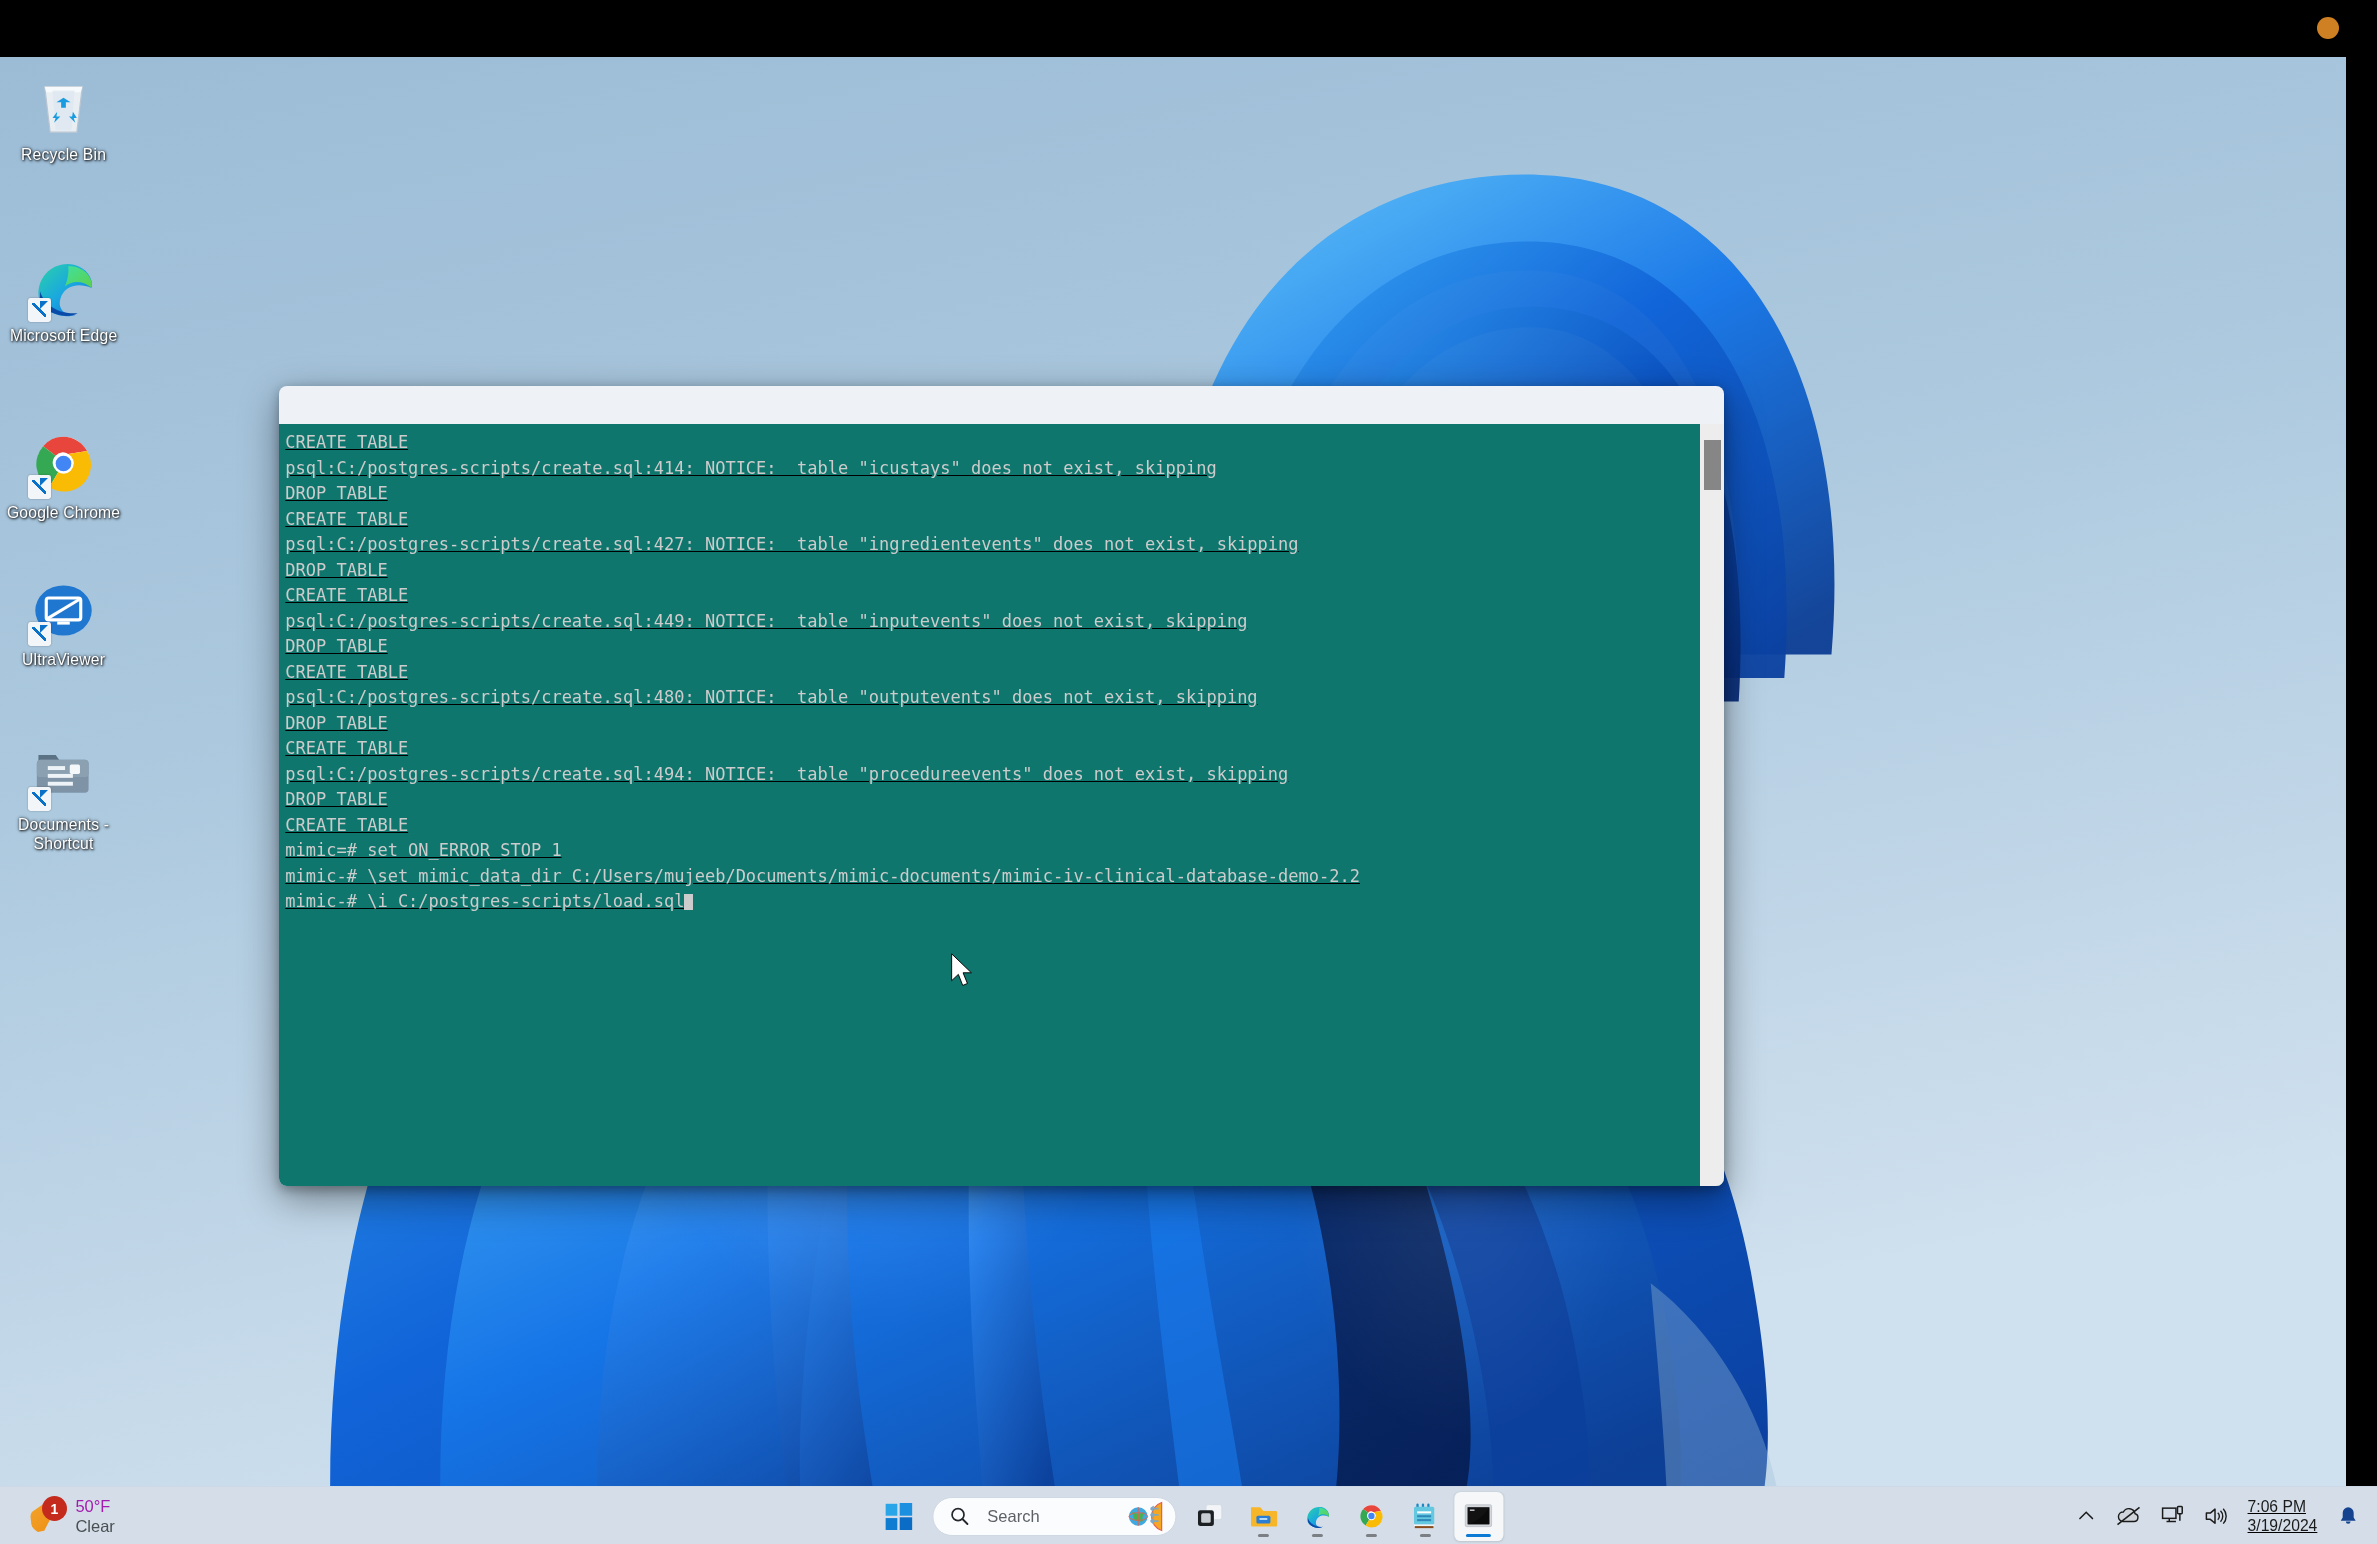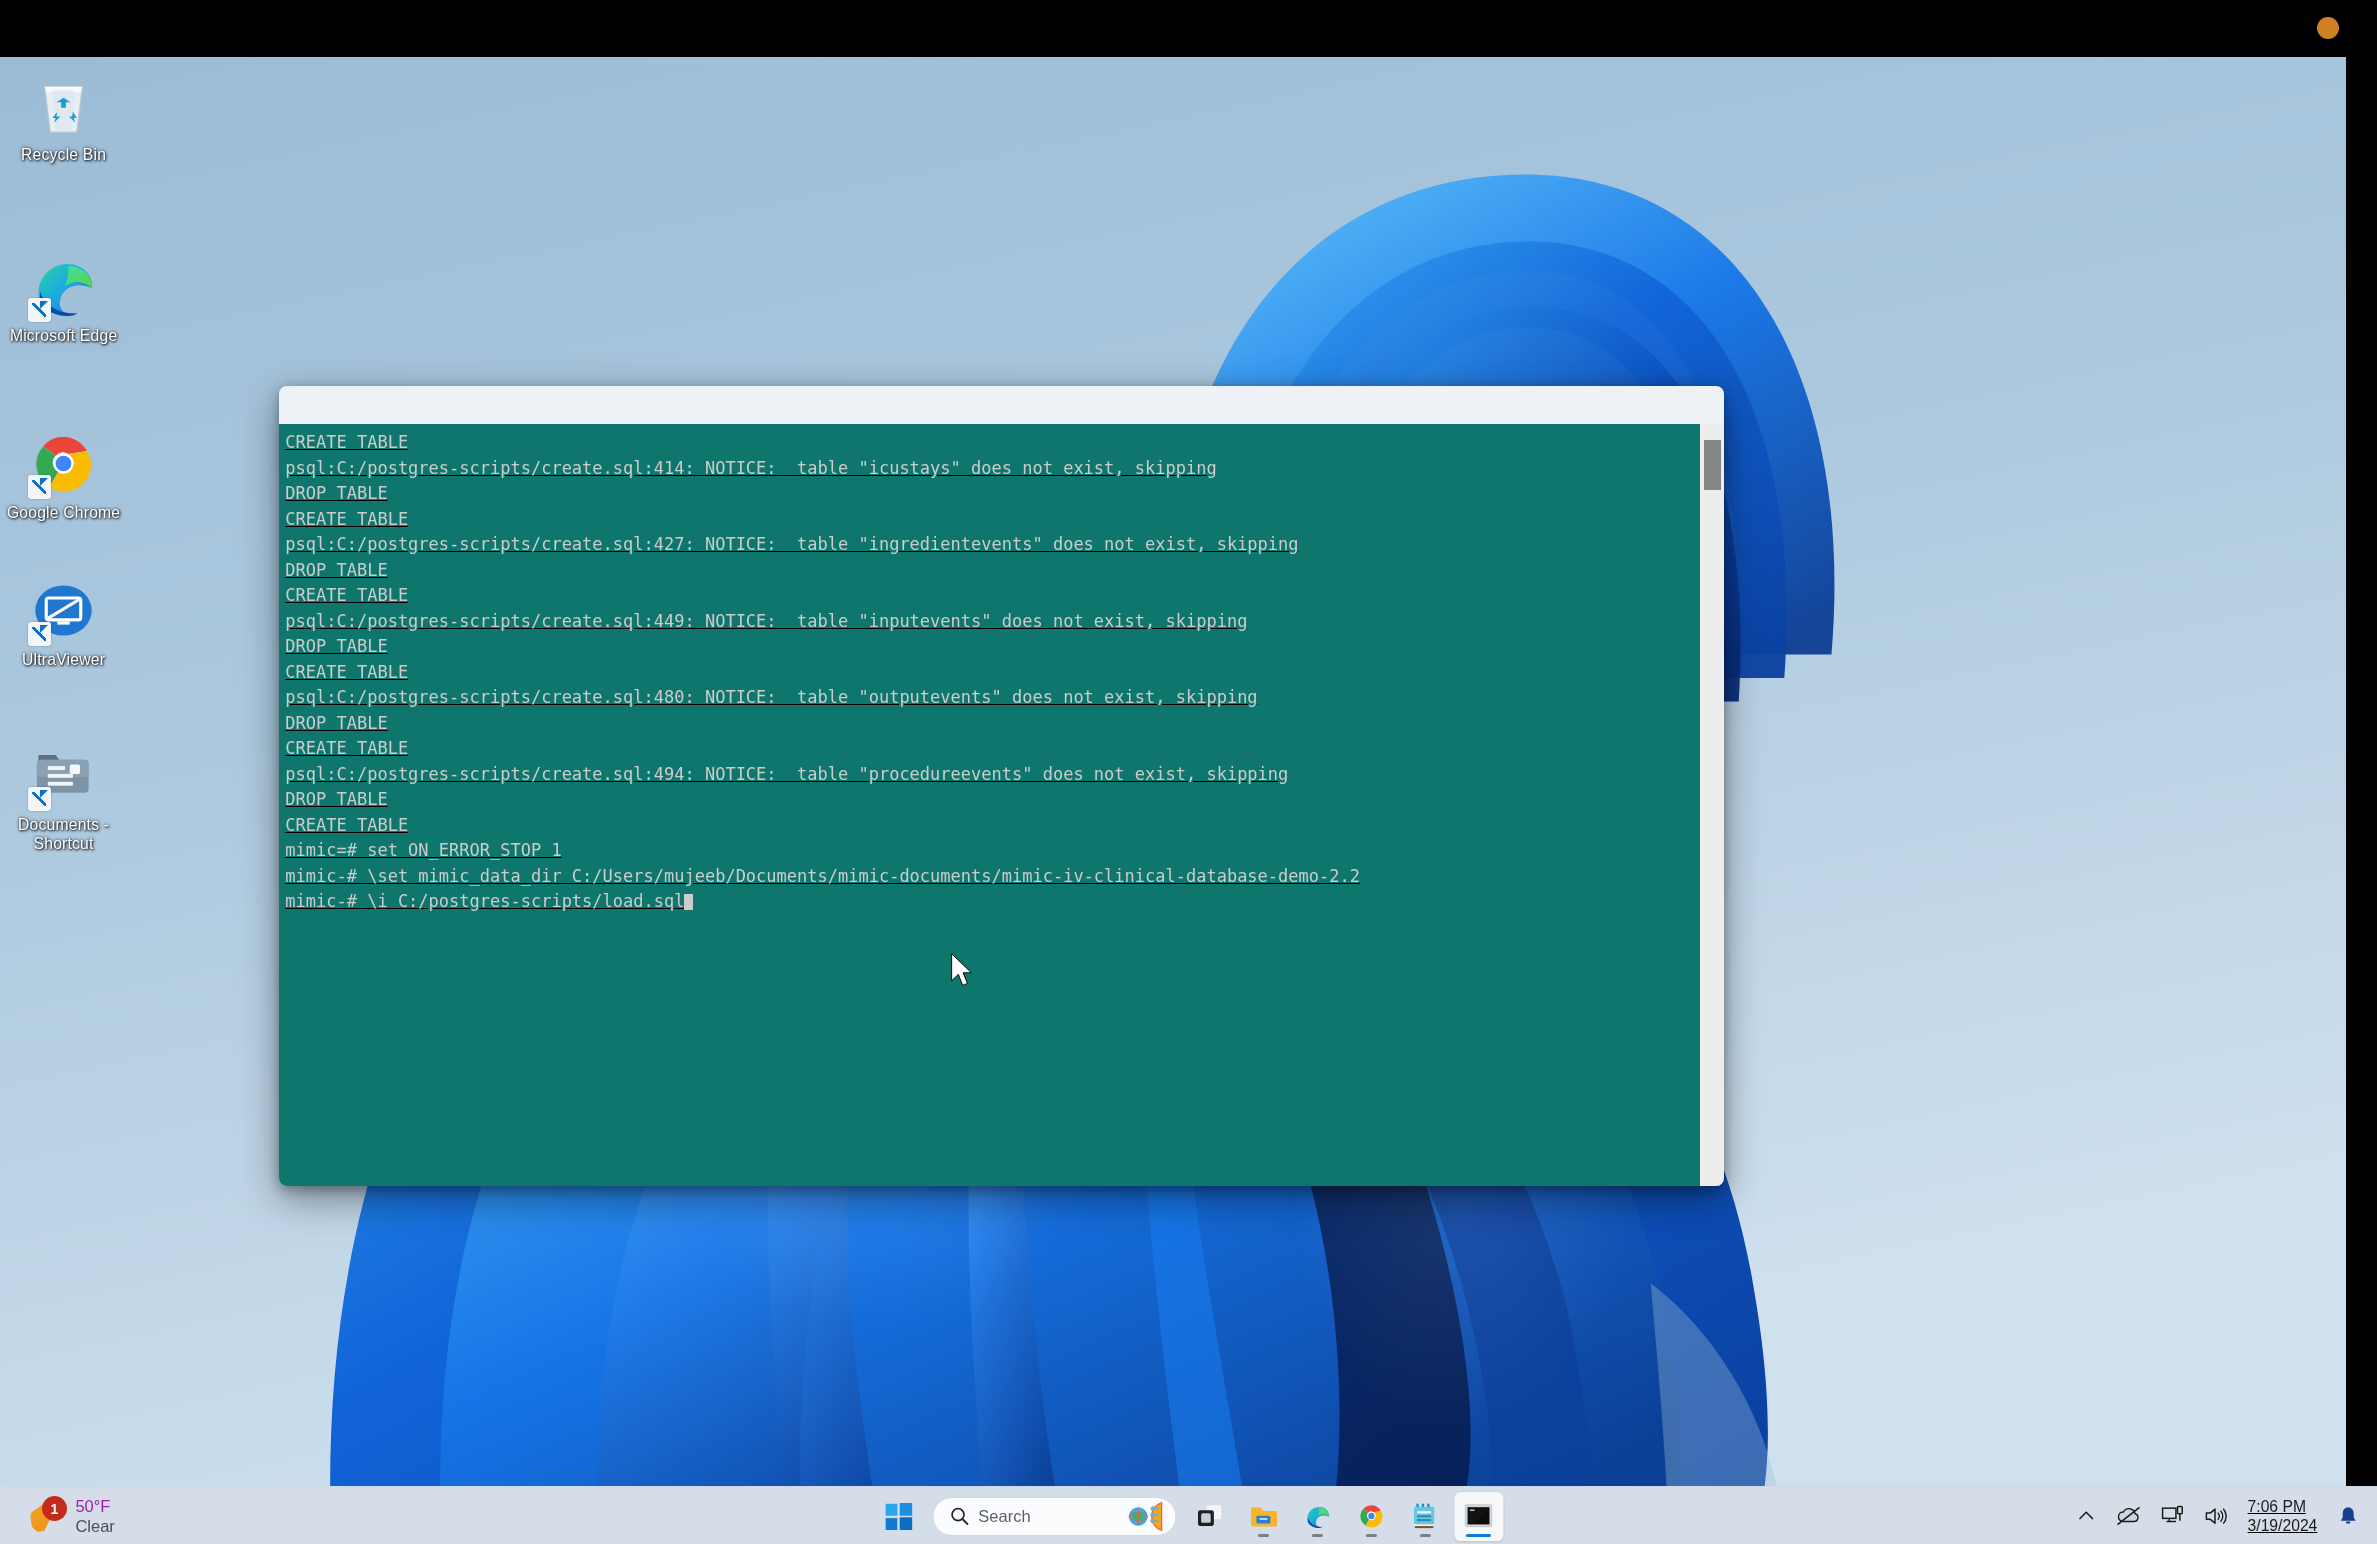--- a/index.html
+++ b/index.html
@@ -155,21 +155,21 @@
   }
   .tbitem.active { background:rgba(255,255,255,.75); box-shadow:0 0.8px 2.4px rgba(0,0,0,.12); }
   .runbar {
     position:absolute; bottom:3.1px; left:50%; transform:translateX(-50%);
     width:11px; height:3.9px; border-radius:2.4px; background:#7c8085;
   }
   .runbar.wide { width:25px; background:#0c7bd6; }
 
   #searchbox {
     height:39px; width:244px; border-radius:19.7px; background:#fbfcfe;
-    border:0.8px solid #cfd8e3; display:flex; align-items:center; gap:9px;
+    border:0.8px solid #cfd8e3; display:flex; align-items:center; gap:18px;
     padding:0 6.3px 0 15.7px; margin:0 4.7px;
   }
   #searchbox .ph { font-size:16.5px; color:#5d6166; flex:1 1 auto; }
   #wsticker { width:42px; height:33px; position:relative; flex:0 0 auto; }
 
   
   #tray {
     position:absolute; right:11px; top:0; height:58px;
     display:flex; align-items:center; gap:3.1px;
   }

